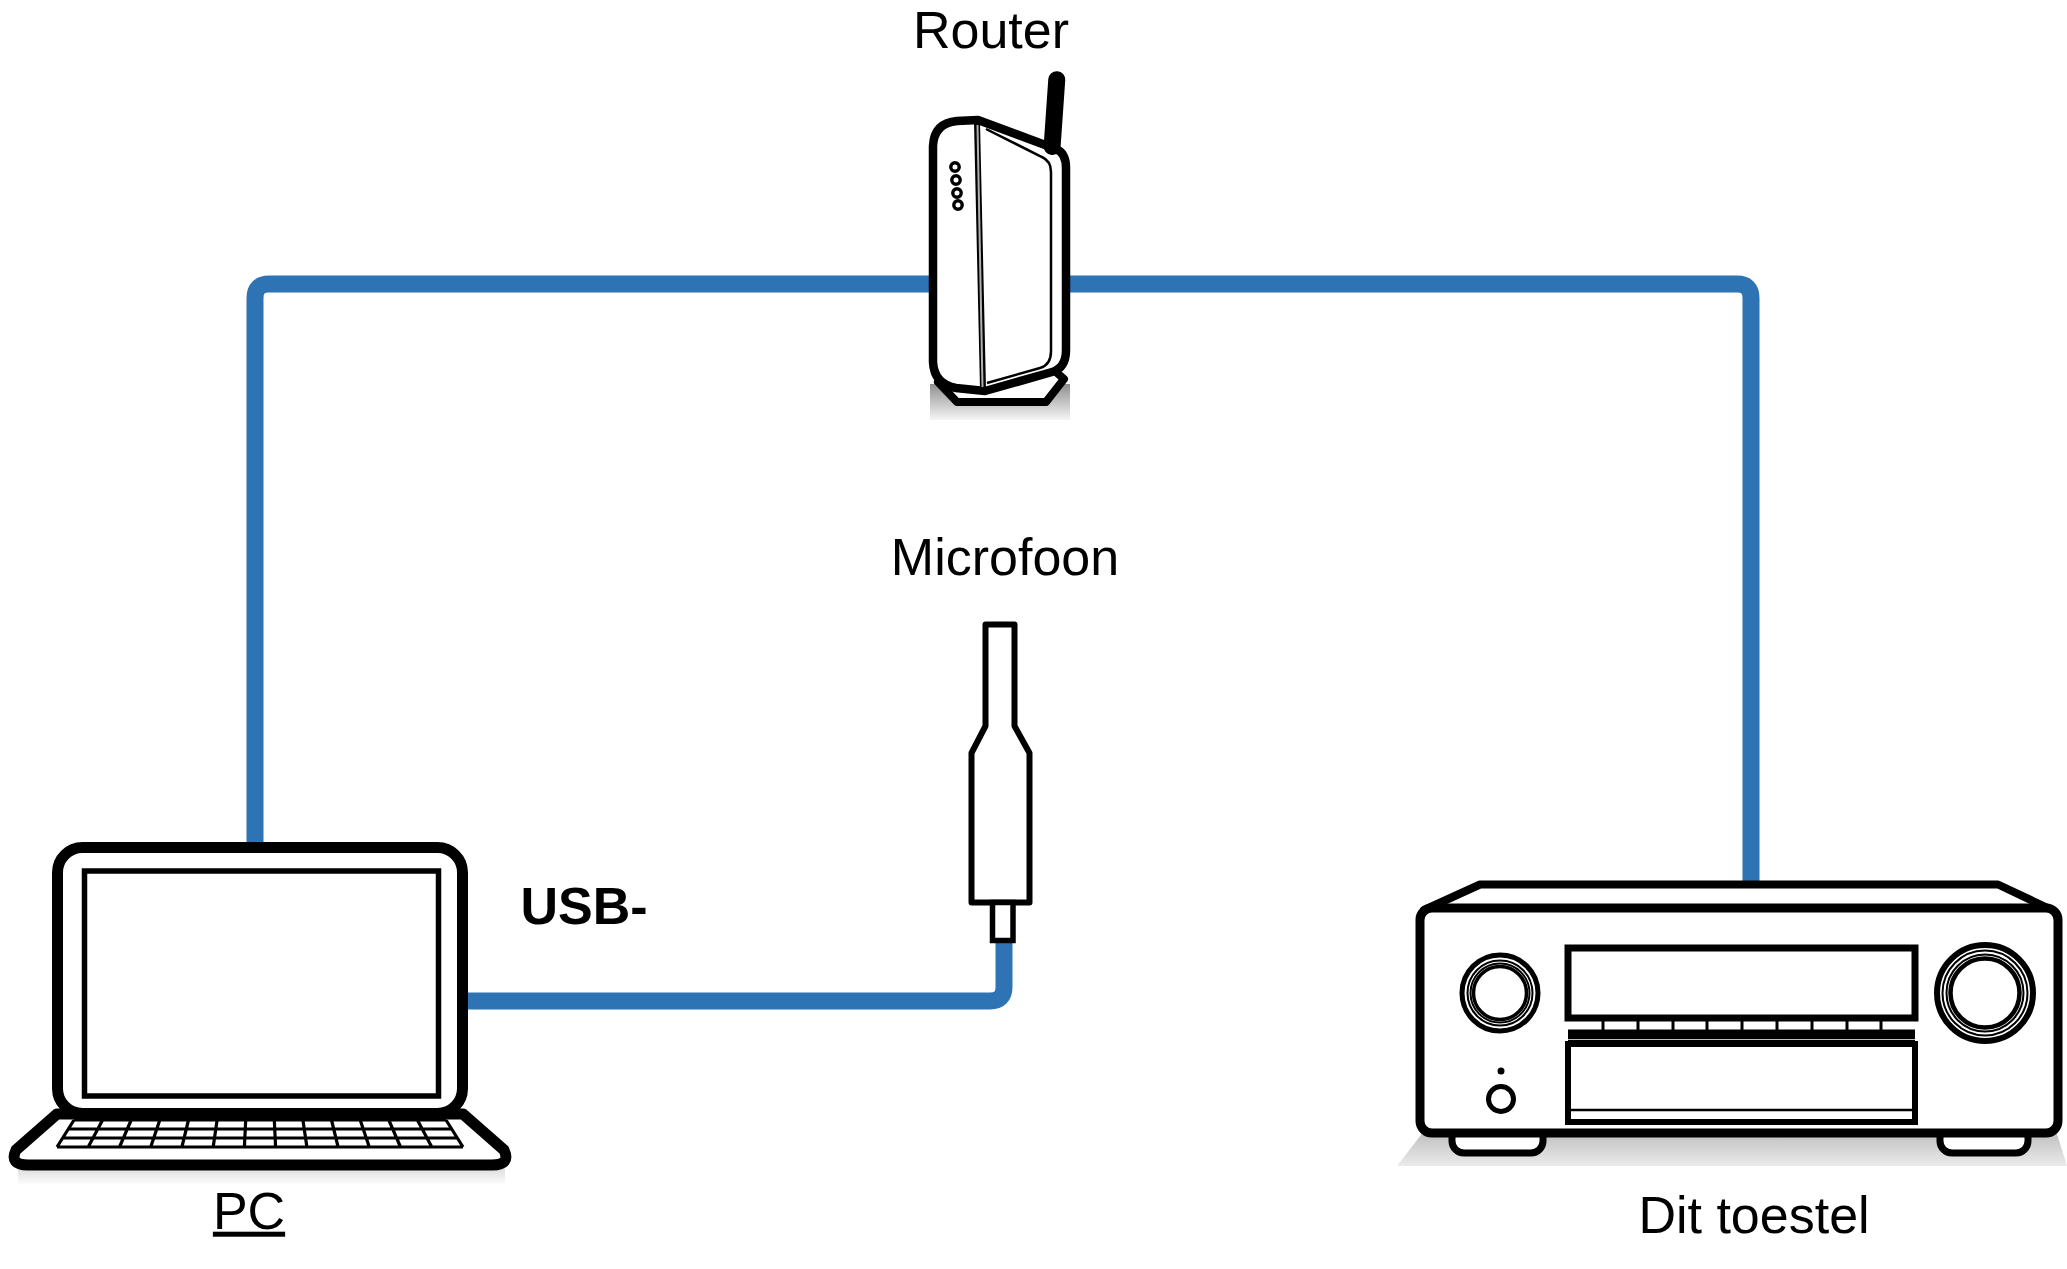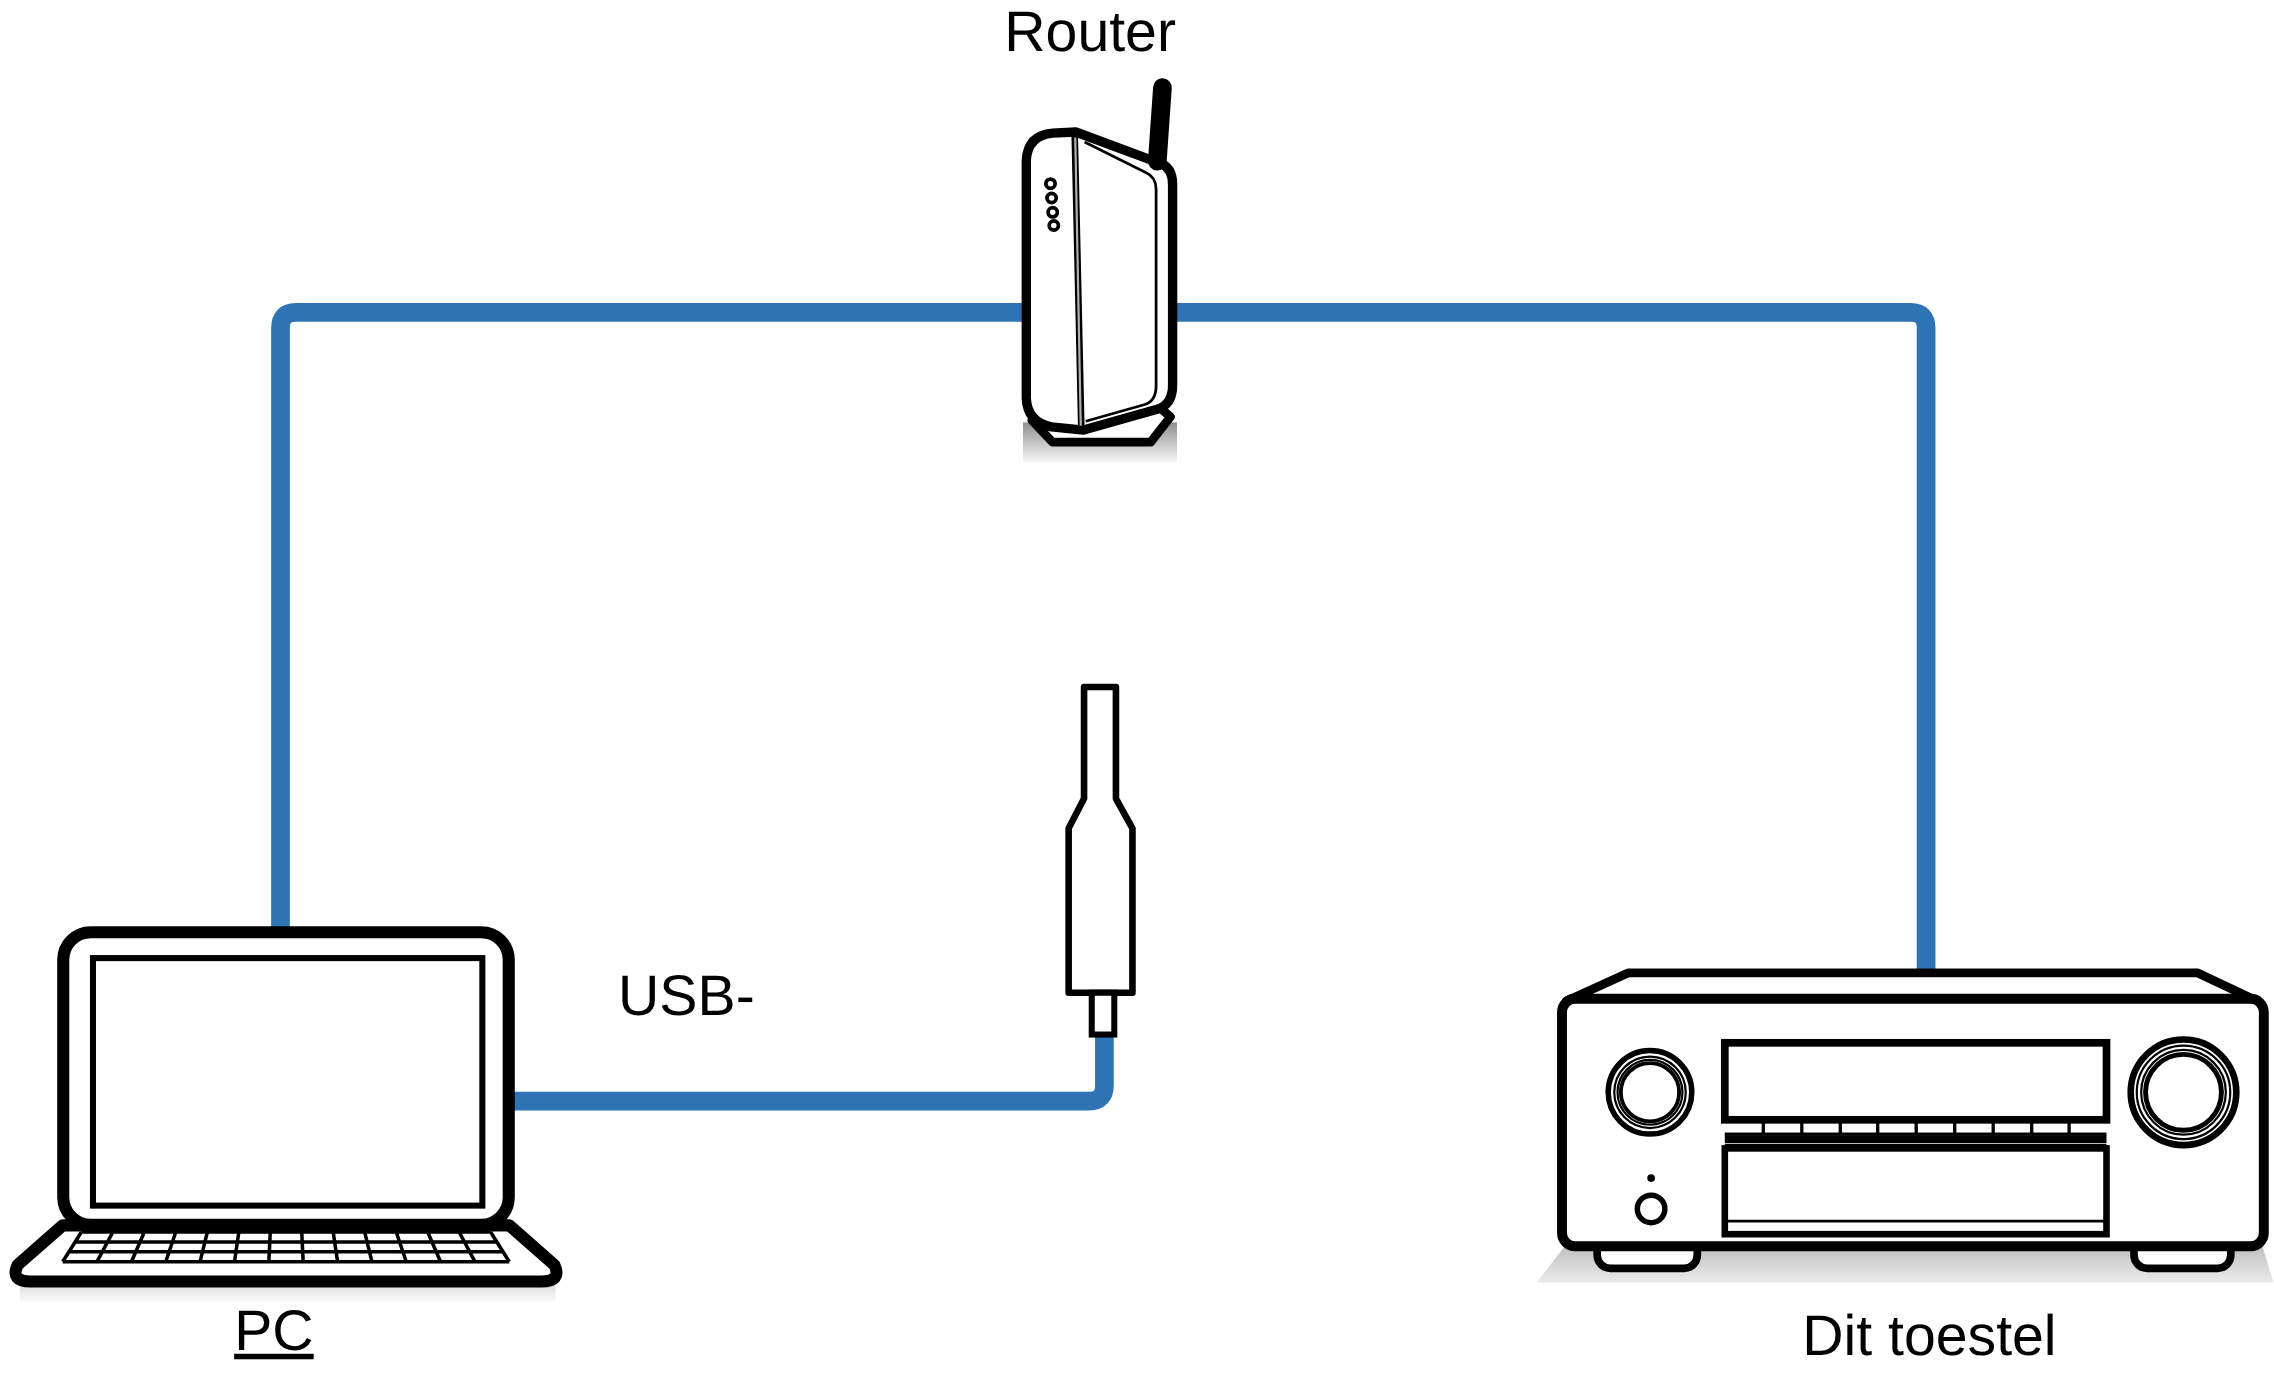--- a/index.html
+++ b/index.html
@@ -119,22 +119,23 @@
       <path d="M 1568 1041 L 1915 1041" fill="none" stroke="#000" stroke-width="2.5"></path>
       <rect x="1568" y="1044" width="347" height="78" fill="#ffffff" stroke="#000" stroke-width="6"></rect>
       <path d="M 1570 1110 L 1913 1110" fill="none" stroke="#000" stroke-width="2.5"></path>
       <circle cx="1501" cy="1071" r="3.5" fill="#000"></circle>
       <circle cx="1501" cy="1099" r="12.5" fill="#ffffff" stroke="#000" stroke-width="5"></circle>
     </g>
   </svg>
 
   <div class="label" style="left:991px; top:30px;">Router</div>
 
+  <div class="label" style="left:1005px; top:557px;">Microfoon</div>
 
-  <div class="label label-usb" style="left:624px; top:906px;">
+  <div class="label label-usb" style="left:584px; top:906px;font-weight:bold;">
     <span>USB-</span>
   </div>
 
   <div class="label" style="left:249px; top:1211px;text-decoration:underline;">PC</div>
 
   <div class="label" style="left:1754px; top:1215px;">Dit toestel</div>
 
 </div>
 
 </body></html>

